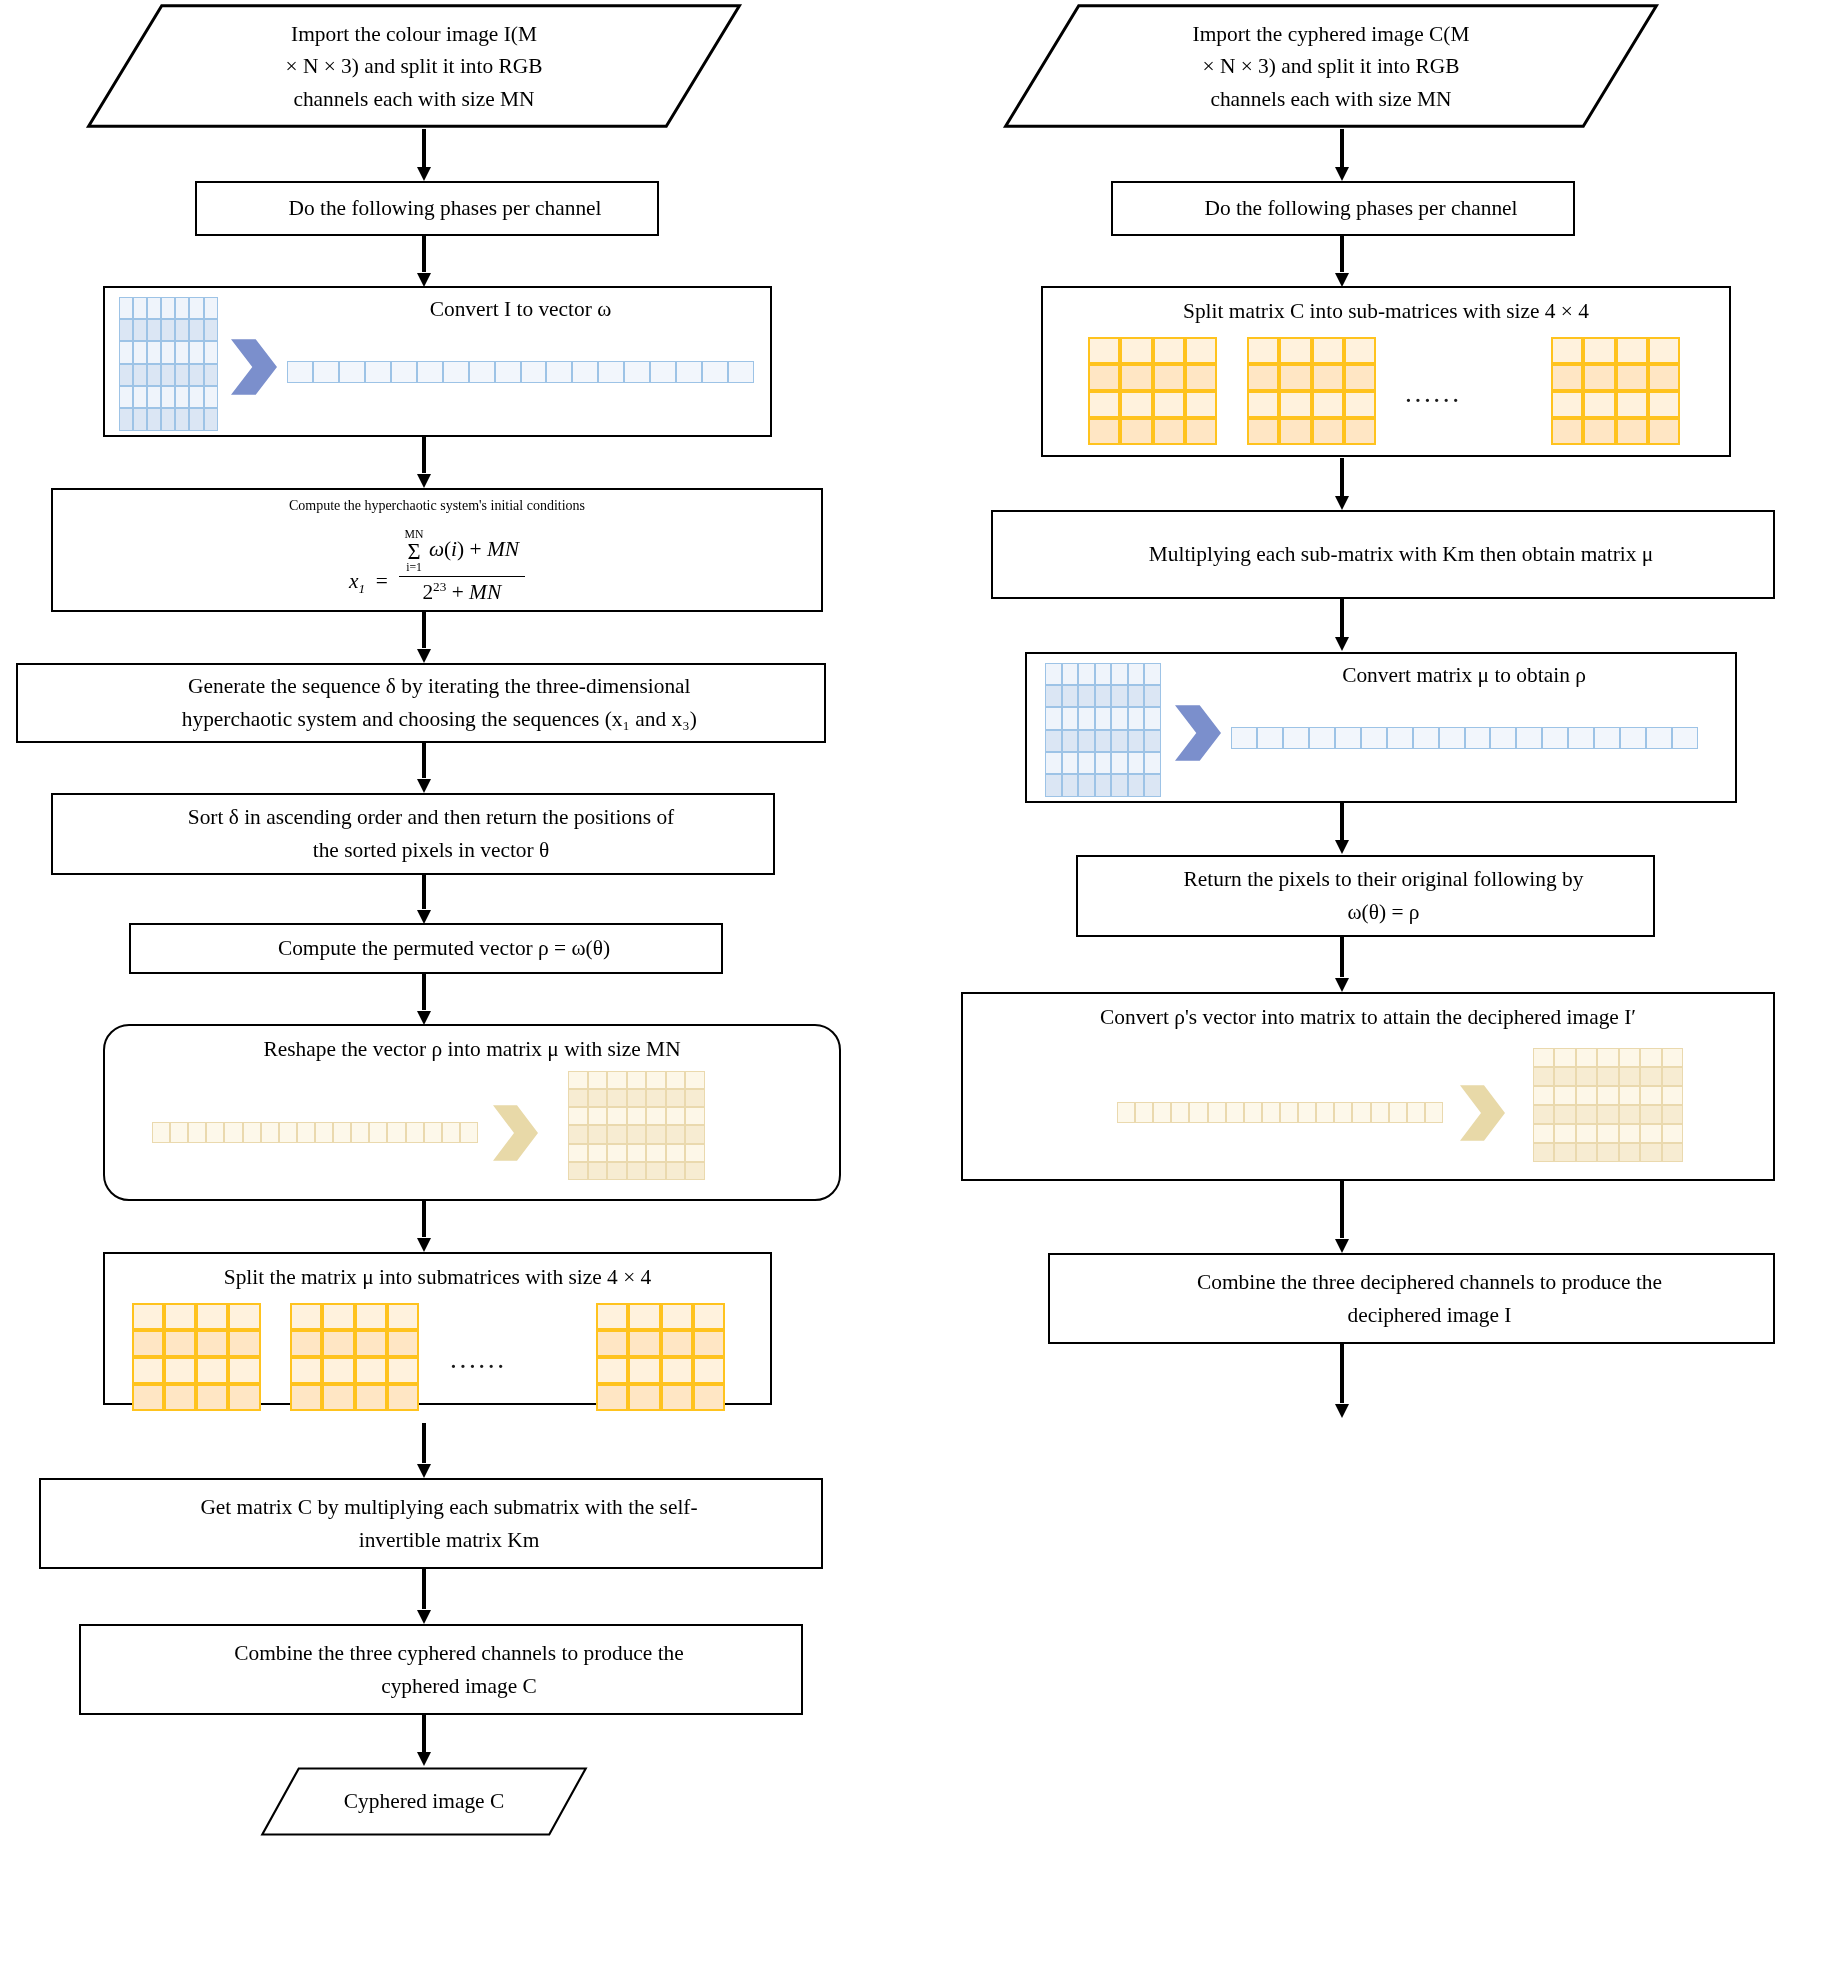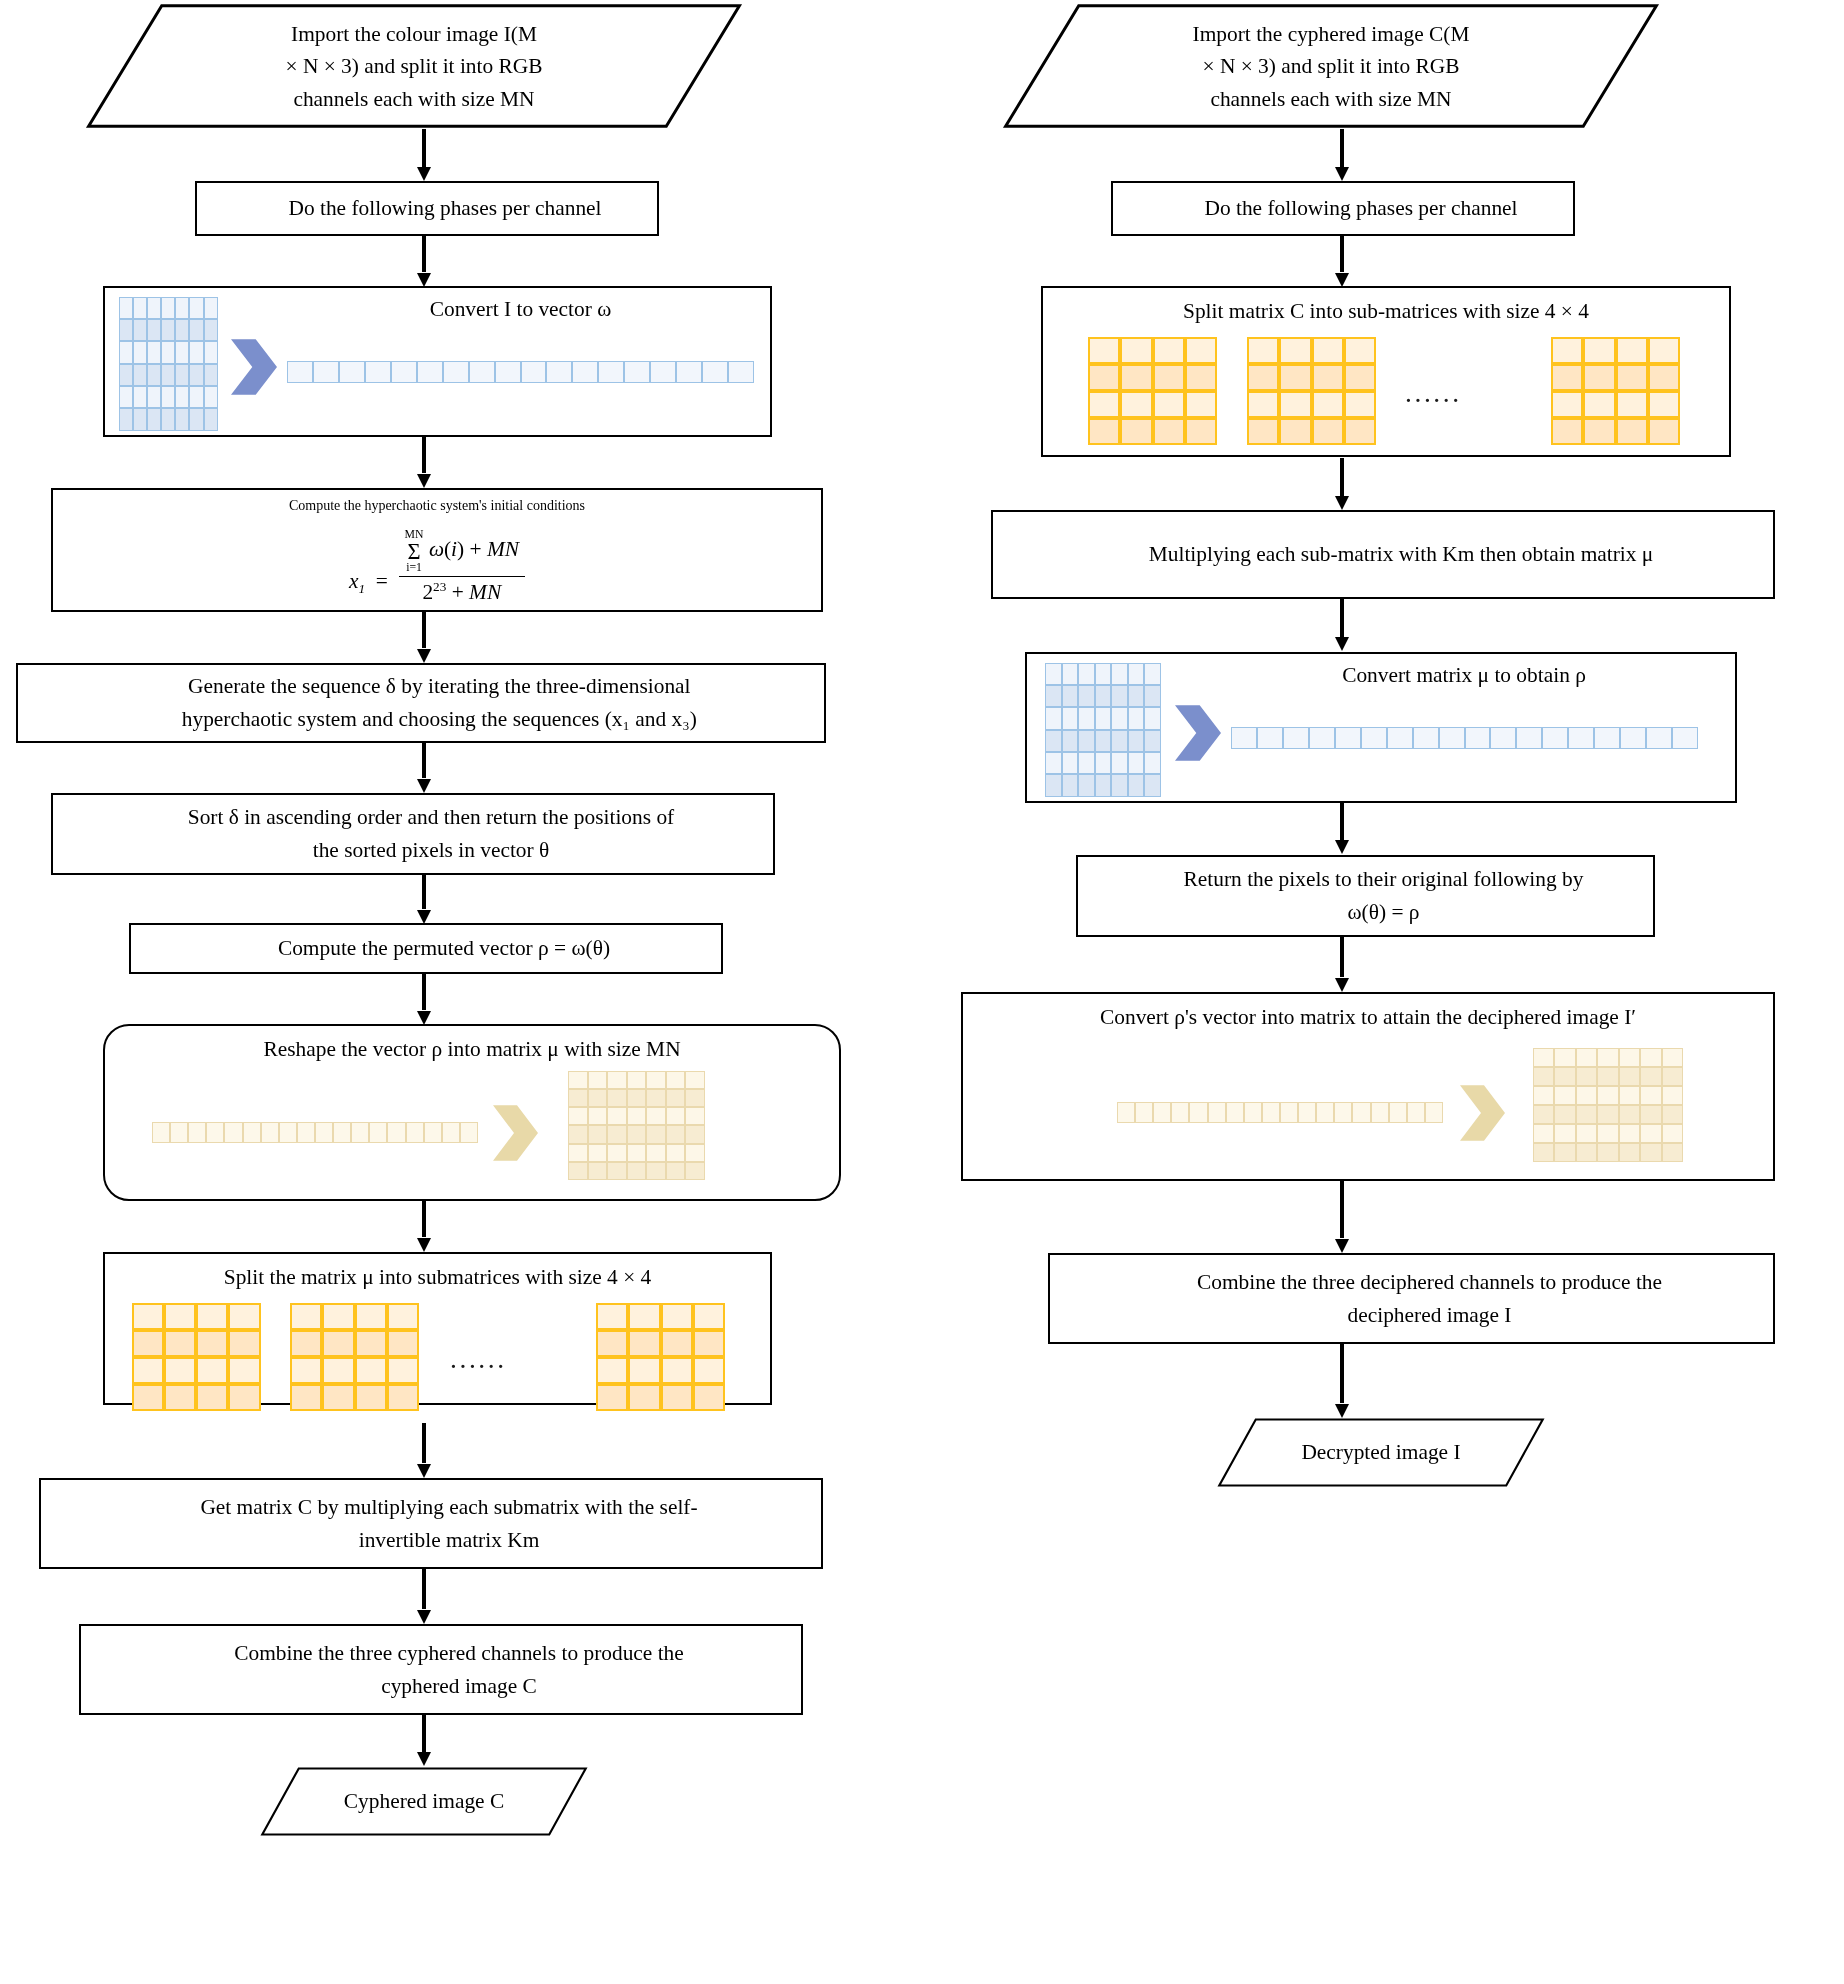--- a/index.html
+++ b/index.html
@@ -839,23 +839,17 @@
         <div class="node-text">Combine the three deciphered channels to produce the
 deciphered image I</div>
       </div>
     </div>
 
     <div class="arrow" style="left:420px; top:1344px; height:74px;">
       <div class="shaft" style="height:59px;"></div>
         <div class="head"></div>
     </div>
 
-    <div class="para-wrap" style="left:296px; top:1418px; width:326px; height:69px;">
-      <svg width="326" height="69" viewBox="0 0 760 160">
-        <polygon points="88,3 757,3 672,157 3,157" fill="#ffffff" stroke="#000000" stroke-width="5"></polygon>
-      </svg>
-      <div class="para-text">Decrypted image I</div>
-    </div>
 
   </div>
 
 </div>
 
 
 </body></html>

